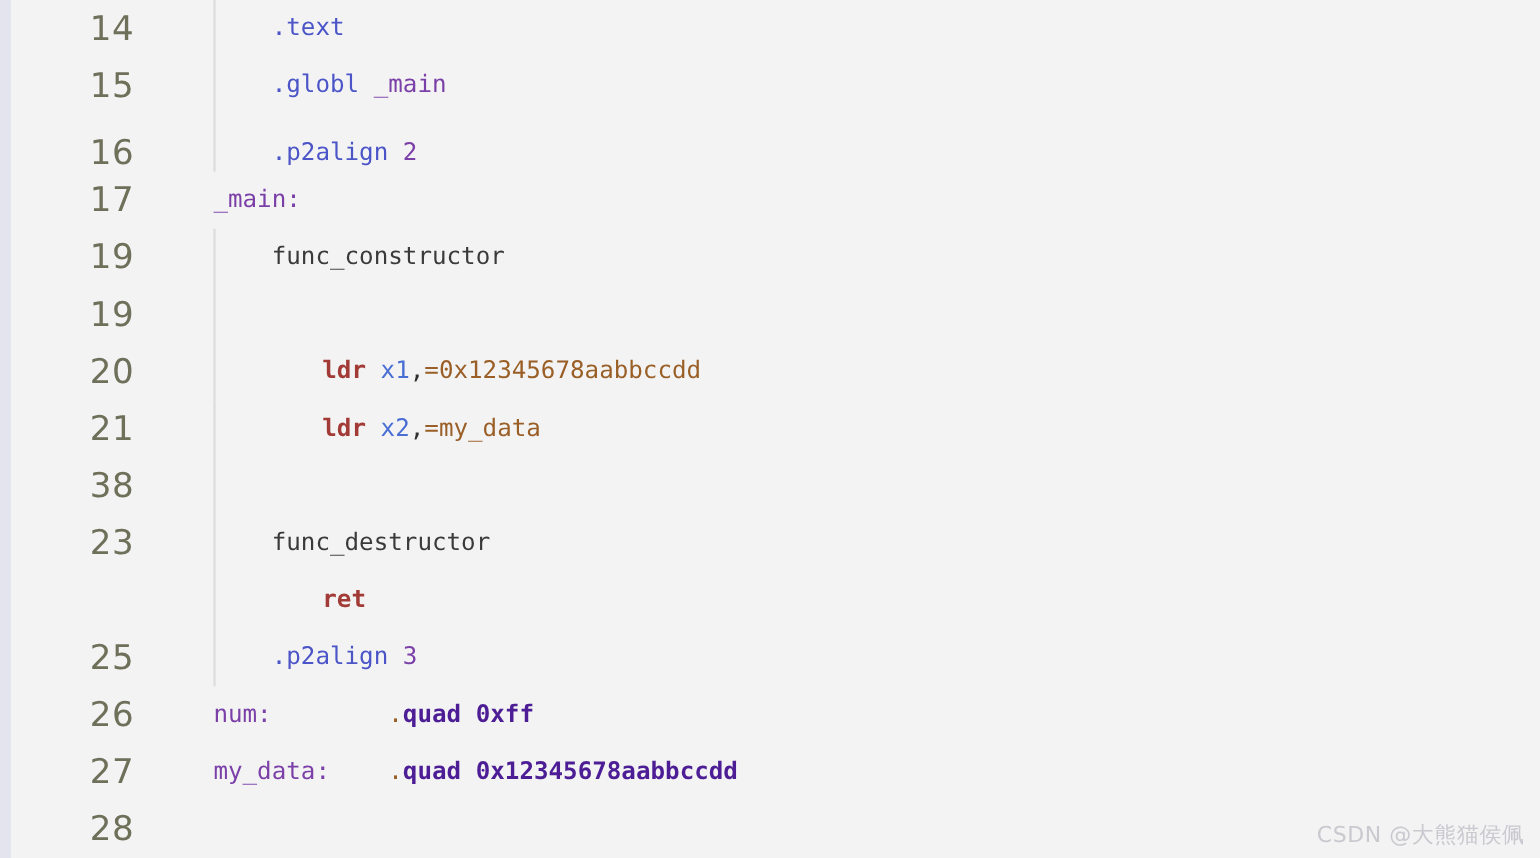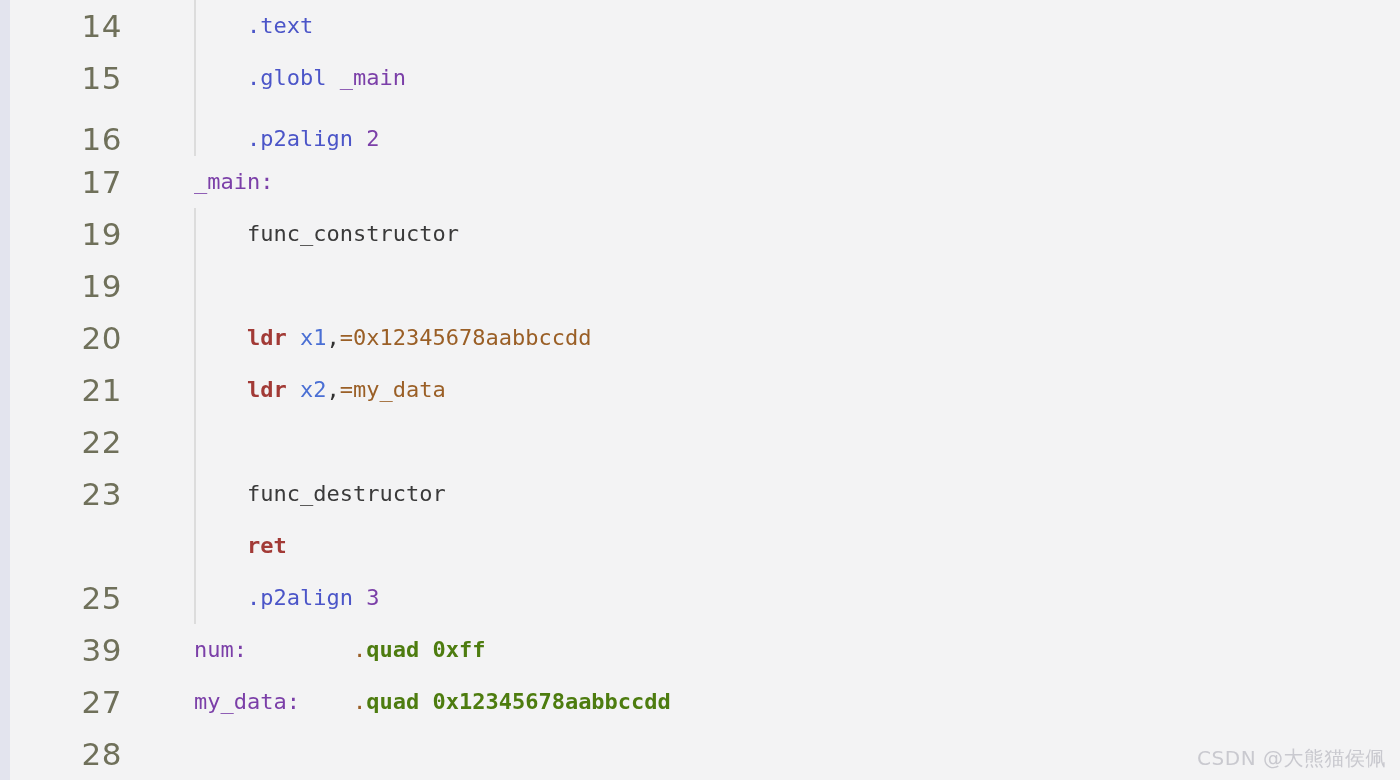--- a/index.html
+++ b/index.html
@@ -54,28 +54,28 @@
   
   .indent-guide {
     position: absolute;
     width: 2px;
     background: #dcdcdc;
     left: 194px;
   }
   
   .t-directive { color: #4b55c8; }
   .t-ident     { color: #7b3fa8; }
-  .t-instr     { color: #a23a36; font-weight: bold; }
+  .t-instr     { color: #a23a36; font-weight: bold; margin-left: 46px; }
   .t-reg       { color: #4a6fd4; }
   .t-operand   { color: #9a5f26; }
   .t-plain     { color: #3a3a3a; }
   .t-punct     { color: #303030; }
   .t-num       { color: #7b3fa8; }
   .t-dot       { color: #9a5f26; }
-  .t-data      { color: #4d7c0f; font-weight: bold; }
+  .t-data      { color: #4c1d95; font-weight: bold; }
   
   #watermark {
     position: absolute;
     right: 14px;
     bottom: 8px;
     font-size: 20px;
     color: #c9c9cf;
     font-family: "DejaVu Sans", "Liberation Sans", sans-serif;
     white-space: nowrap;
     letter-spacing: 0.5px;
@@ -104,24 +104,24 @@
 
   <div id="lines-container">
       <div class="line" style="top: 0px;"><div class="lineno">14</div><div class="code"><span class="t-plain">    </span><span class="t-directive">.text</span></div></div>
       <div class="line" style="top: 52px;"><div class="lineno">15</div><div class="code"><span class="t-plain">    </span><span class="t-directive">.globl </span><span class="t-ident">_main</span></div></div>
       <div class="line" style="top: 113px;"><div class="lineno">16</div><div class="code"><span class="t-plain">    </span><span class="t-directive">.p2align </span><span class="t-num">2</span></div></div>
       <div class="line" style="top: 156px;"><div class="lineno">17</div><div class="code"><span class="t-ident">_main:</span></div></div>
       <div class="line" style="top: 208px;"><div class="lineno">19</div><div class="code"><span class="t-plain">    </span><span class="t-plain">func_constructor</span></div></div>
       <div class="line" style="top: 260px;"><div class="lineno">19</div><div class="code"></div></div>
       <div class="line" style="top: 312px;"><div class="lineno">20</div><div class="code"><span class="t-plain">    </span><span class="t-instr">ldr</span><span class="t-plain"> </span><span class="t-reg">x1</span><span class="t-punct">,</span><span class="t-operand">=0x12345678aabbccdd</span></div></div>
       <div class="line" style="top: 364px;"><div class="lineno">21</div><div class="code"><span class="t-plain">    </span><span class="t-instr">ldr</span><span class="t-plain"> </span><span class="t-reg">x2</span><span class="t-punct">,</span><span class="t-operand">=my_data</span></div></div>
-      <div class="line" style="top: 416px;"><div class="lineno">22</div><div class="code"></div></div>
+      <div class="line" style="top: 416px;"><div class="lineno">38</div><div class="code"></div></div>
       <div class="line" style="top: 468px;"><div class="lineno">23</div><div class="code"><span class="t-plain">    </span><span class="t-plain">func_destructor</span></div></div>
       <div class="line" style="top: 520px;"><div class="code"><span class="t-plain">    </span><span class="t-instr">ret</span></div></div>
       <div class="line" style="top: 572px;"><div class="lineno">25</div><div class="code"><span class="t-plain">    </span><span class="t-directive">.p2align </span><span class="t-num">3</span></div></div>
-      <div class="line" style="top: 624px;"><div class="lineno">39</div><div class="code"><span class="t-ident">num:</span><span class="t-plain">        </span><span class="t-dot">.</span><span class="t-data">quad 0xff</span></div></div>
+      <div class="line" style="top: 624px;"><div class="lineno">26</div><div class="code"><span class="t-ident">num:</span><span class="t-plain">        </span><span class="t-dot">.</span><span class="t-data">quad 0xff</span></div></div>
       <div class="line" style="top: 676px;"><div class="lineno">27</div><div class="code"><span class="t-ident">my_data:</span><span class="t-plain">    </span><span class="t-dot">.</span><span class="t-data">quad 0x12345678aabbccdd</span></div></div>
       <div class="line" style="top: 728px; text-decoration: underline;"><div class="lineno">28</div><div class="code"></div></div>
     </div>
 
   <div id="watermark">CSDN @大熊猫侯佩</div>
 
 </div>
 
 </body></html>

